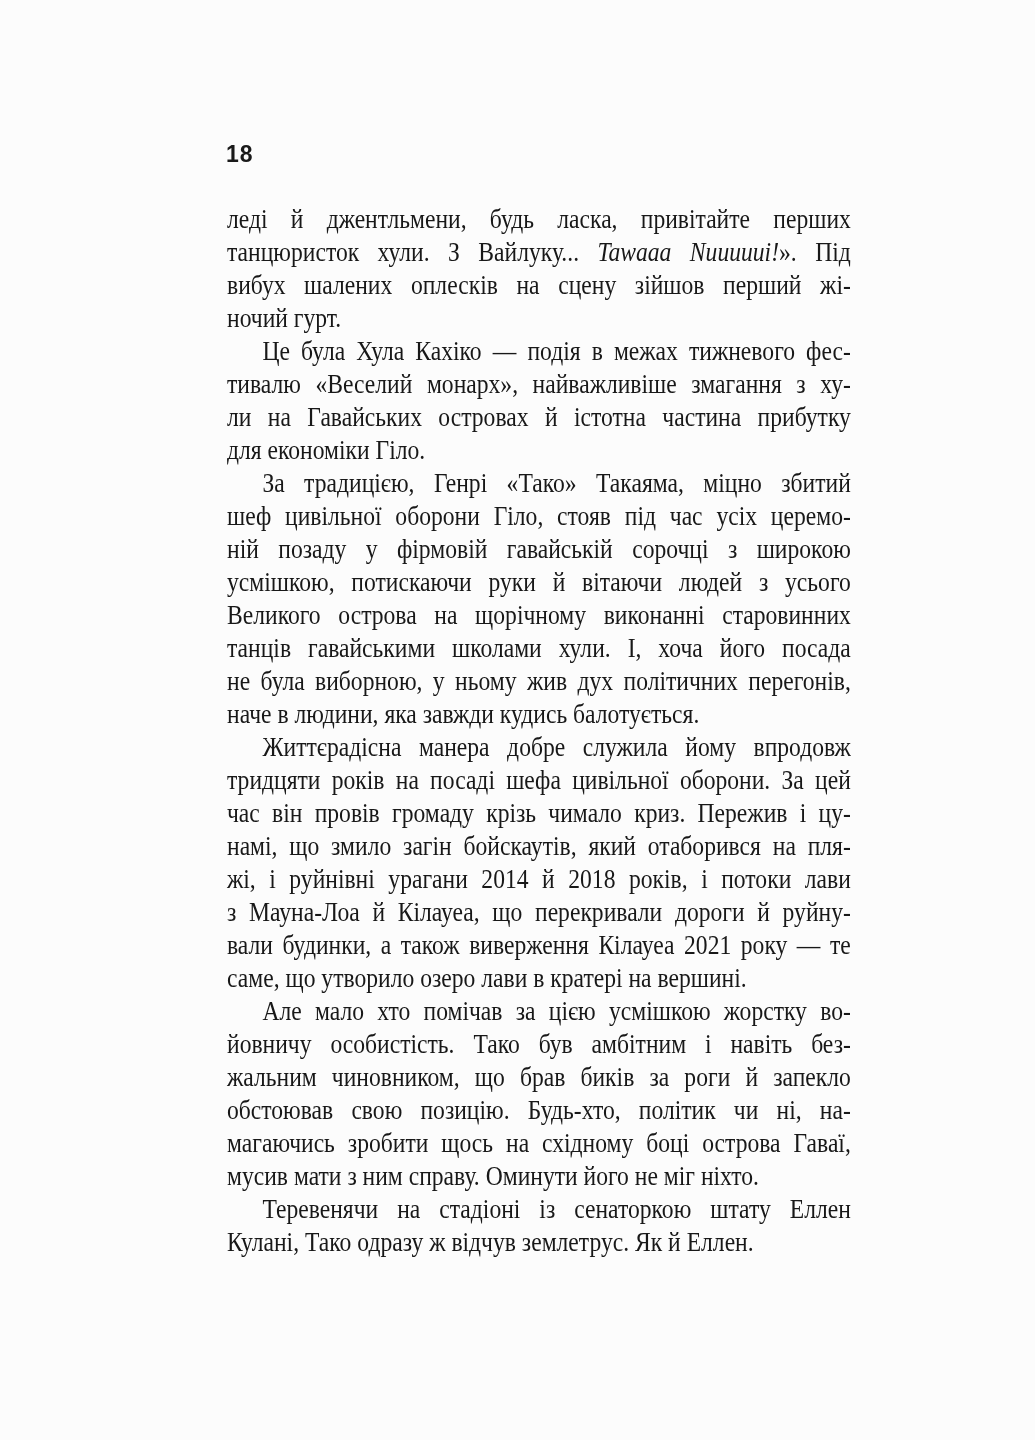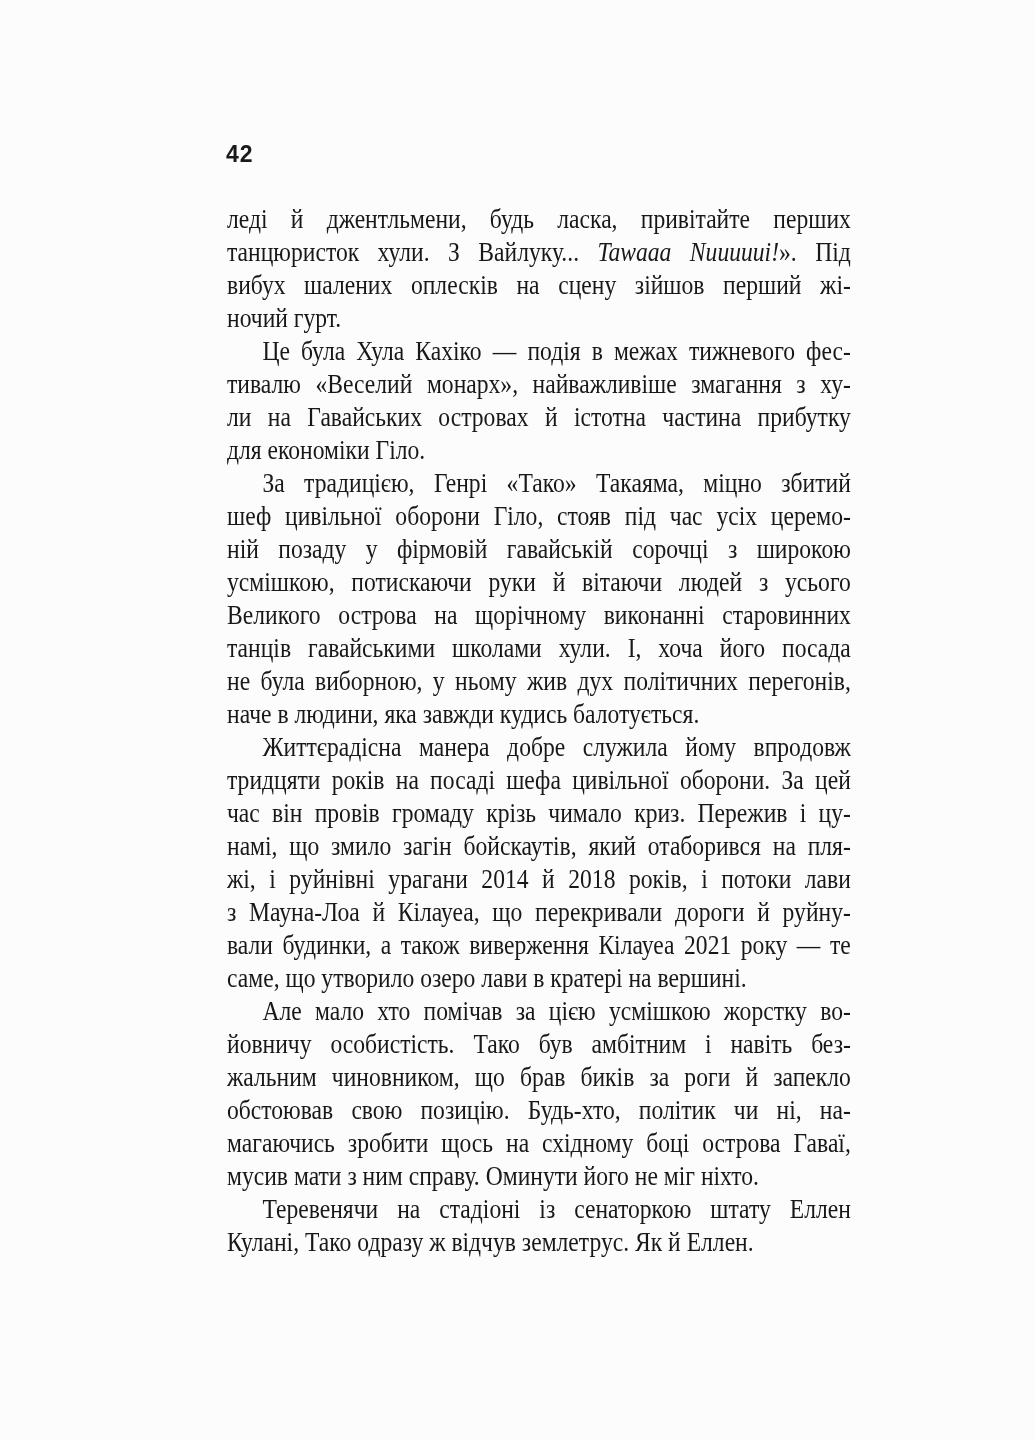--- a/index.html
+++ b/index.html
@@ -54,21 +54,21 @@
     text-indent: 42px;
   }
   .italic {
     font-style: italic;
   }
 </style>
 </head>
 <body>
 
 <div class="book-page">
-  <div class="page-number">42</div>
+  <div class="page-number">18</div>
   <div class="text-block">
       <div class="text-line"><span>леді й джентльмени, будь ласка, привітайте перших</span></div>
       <div class="text-line"><span>танцюристок хули. З Вайлуку... </span><span class="italic">Tawaaa Nuuuuui!</span><span>». Під</span></div>
       <div class="text-line"><span>вибух шалених оплесків на сцену зійшов перший жі-</span></div>
       <div class="text-line last"><span>ночий гурт.</span></div>
       <div class="text-line indent"><span>Це була Хула Кахіко — подія в межах тижневого фес-</span></div>
       <div class="text-line"><span>тивалю «Веселий монарх», найважливіше змагання з ху-</span></div>
       <div class="text-line"><span>ли на Гавайських островах й істотна частина прибутку</span></div>
       <div class="text-line last"><span>для економіки Гіло.</span></div>
       <div class="text-line indent"><span>За традицією, Генрі «Тако» Такаяма, міцно збитий</span></div>

